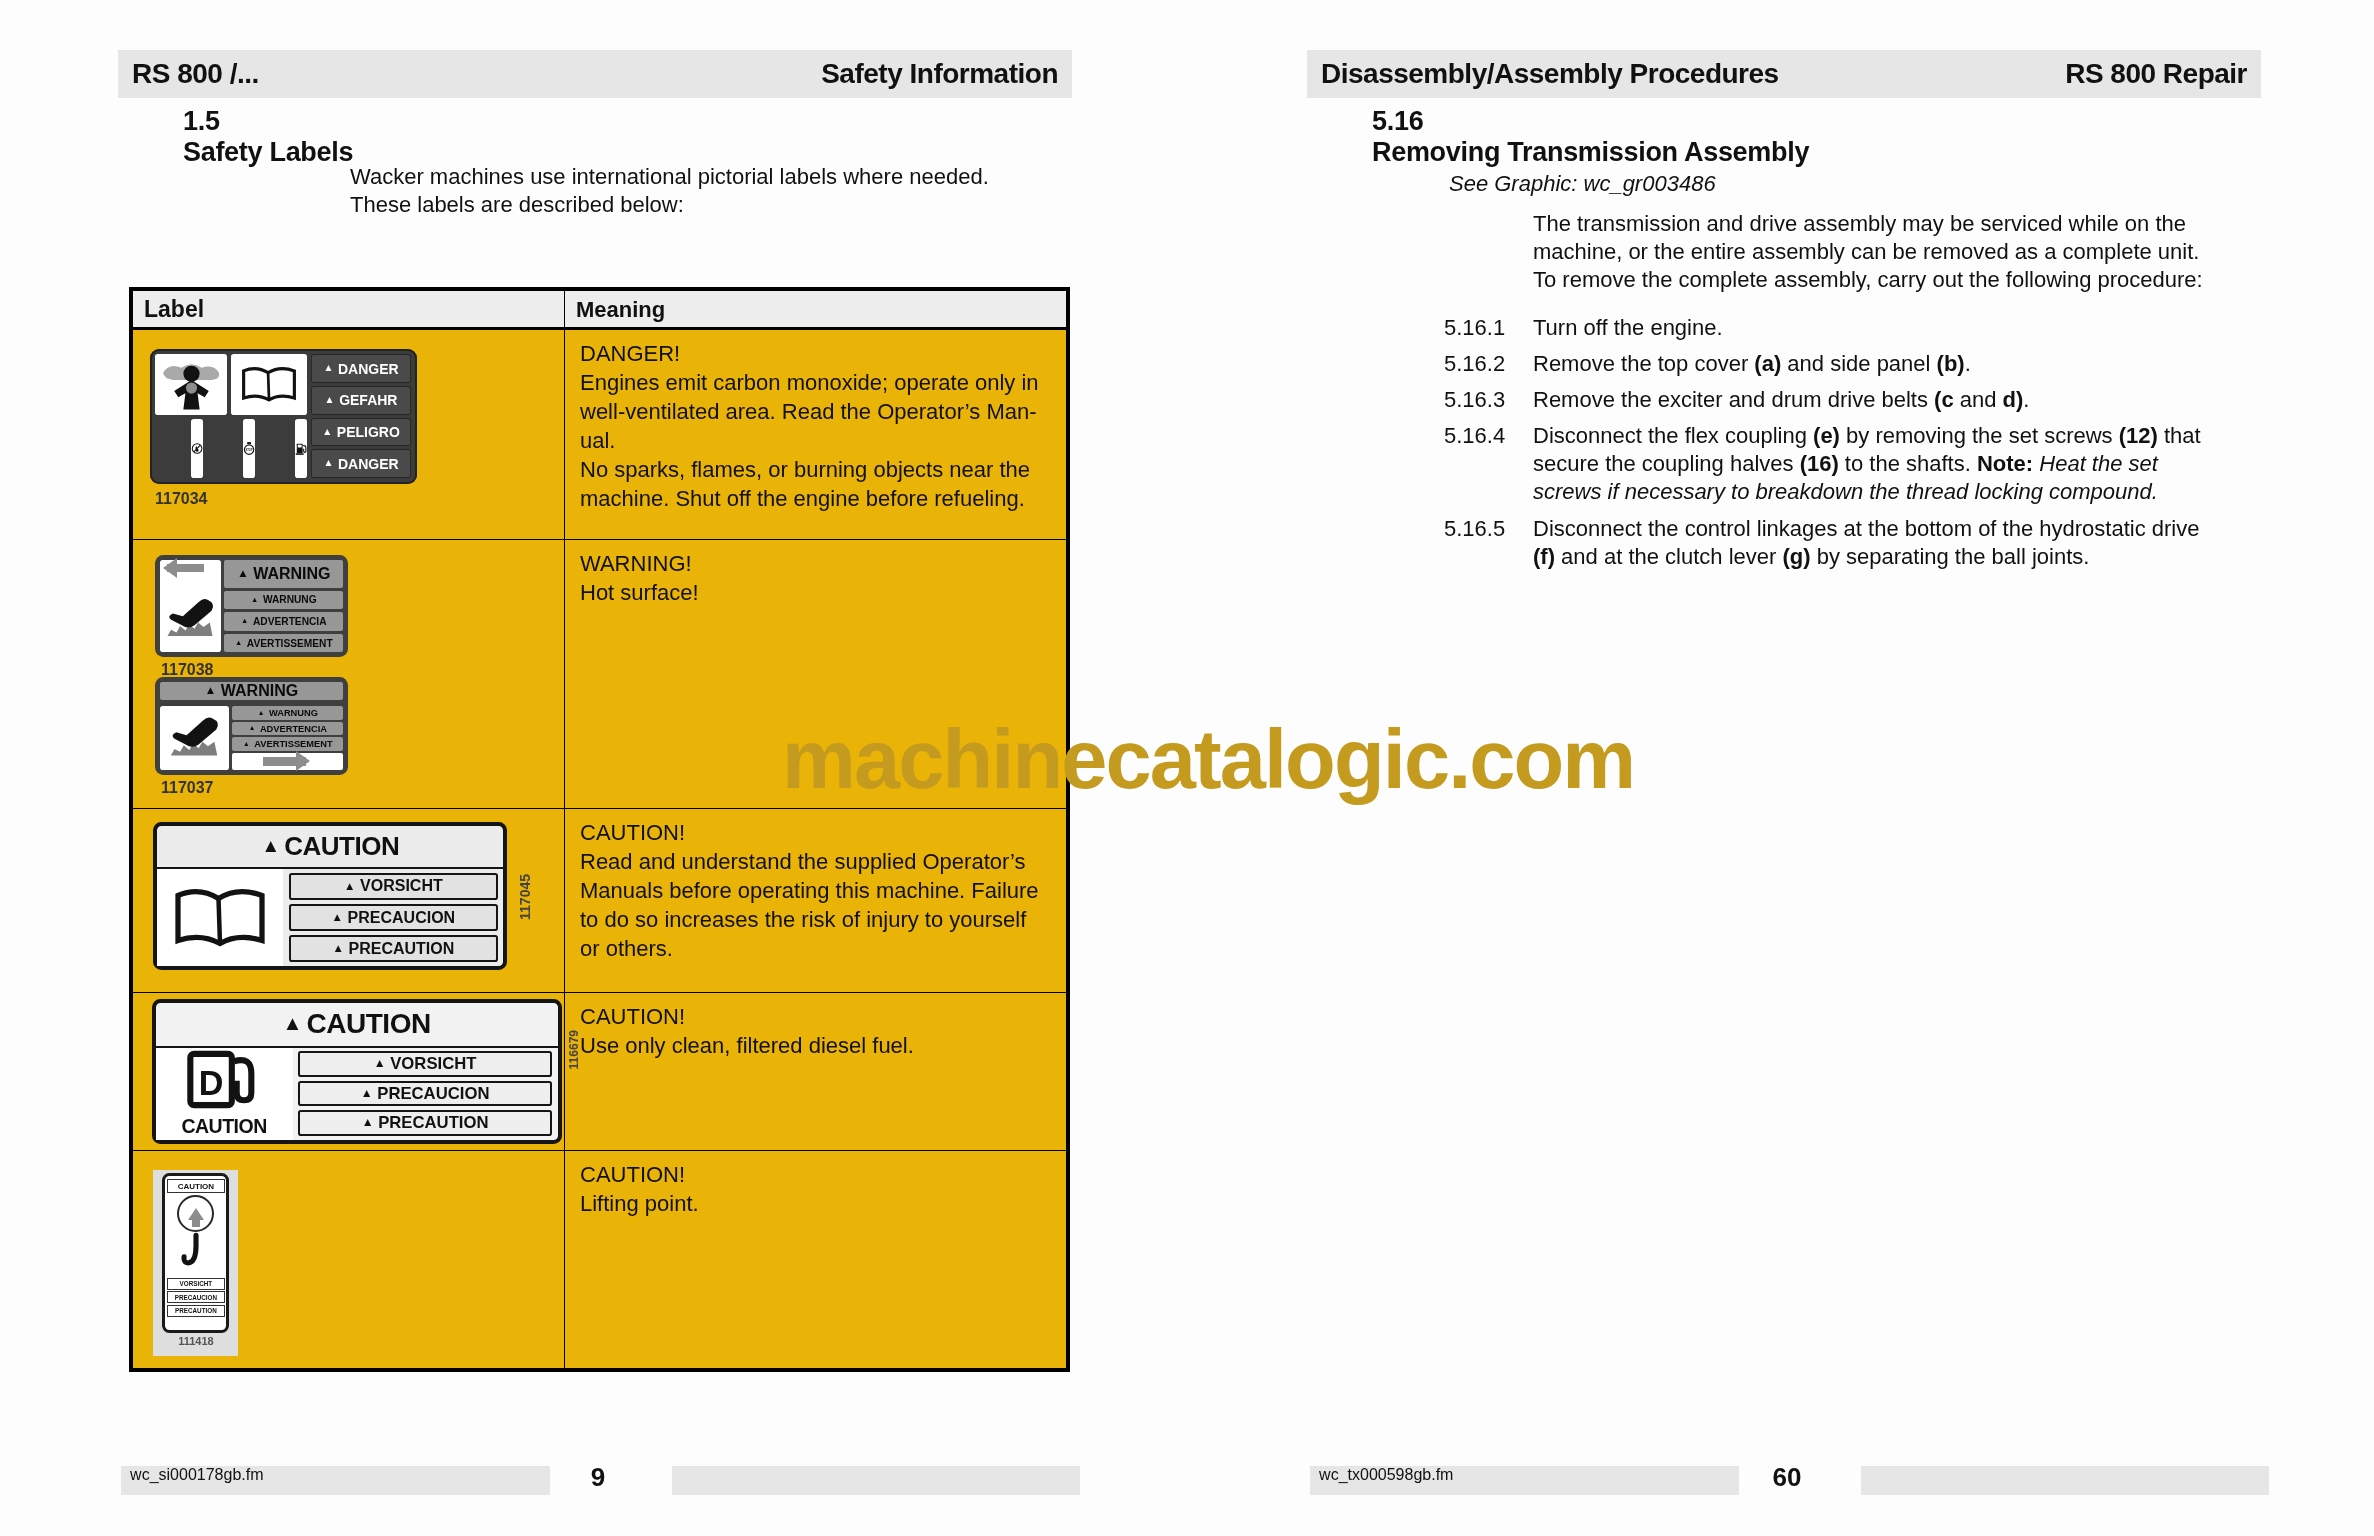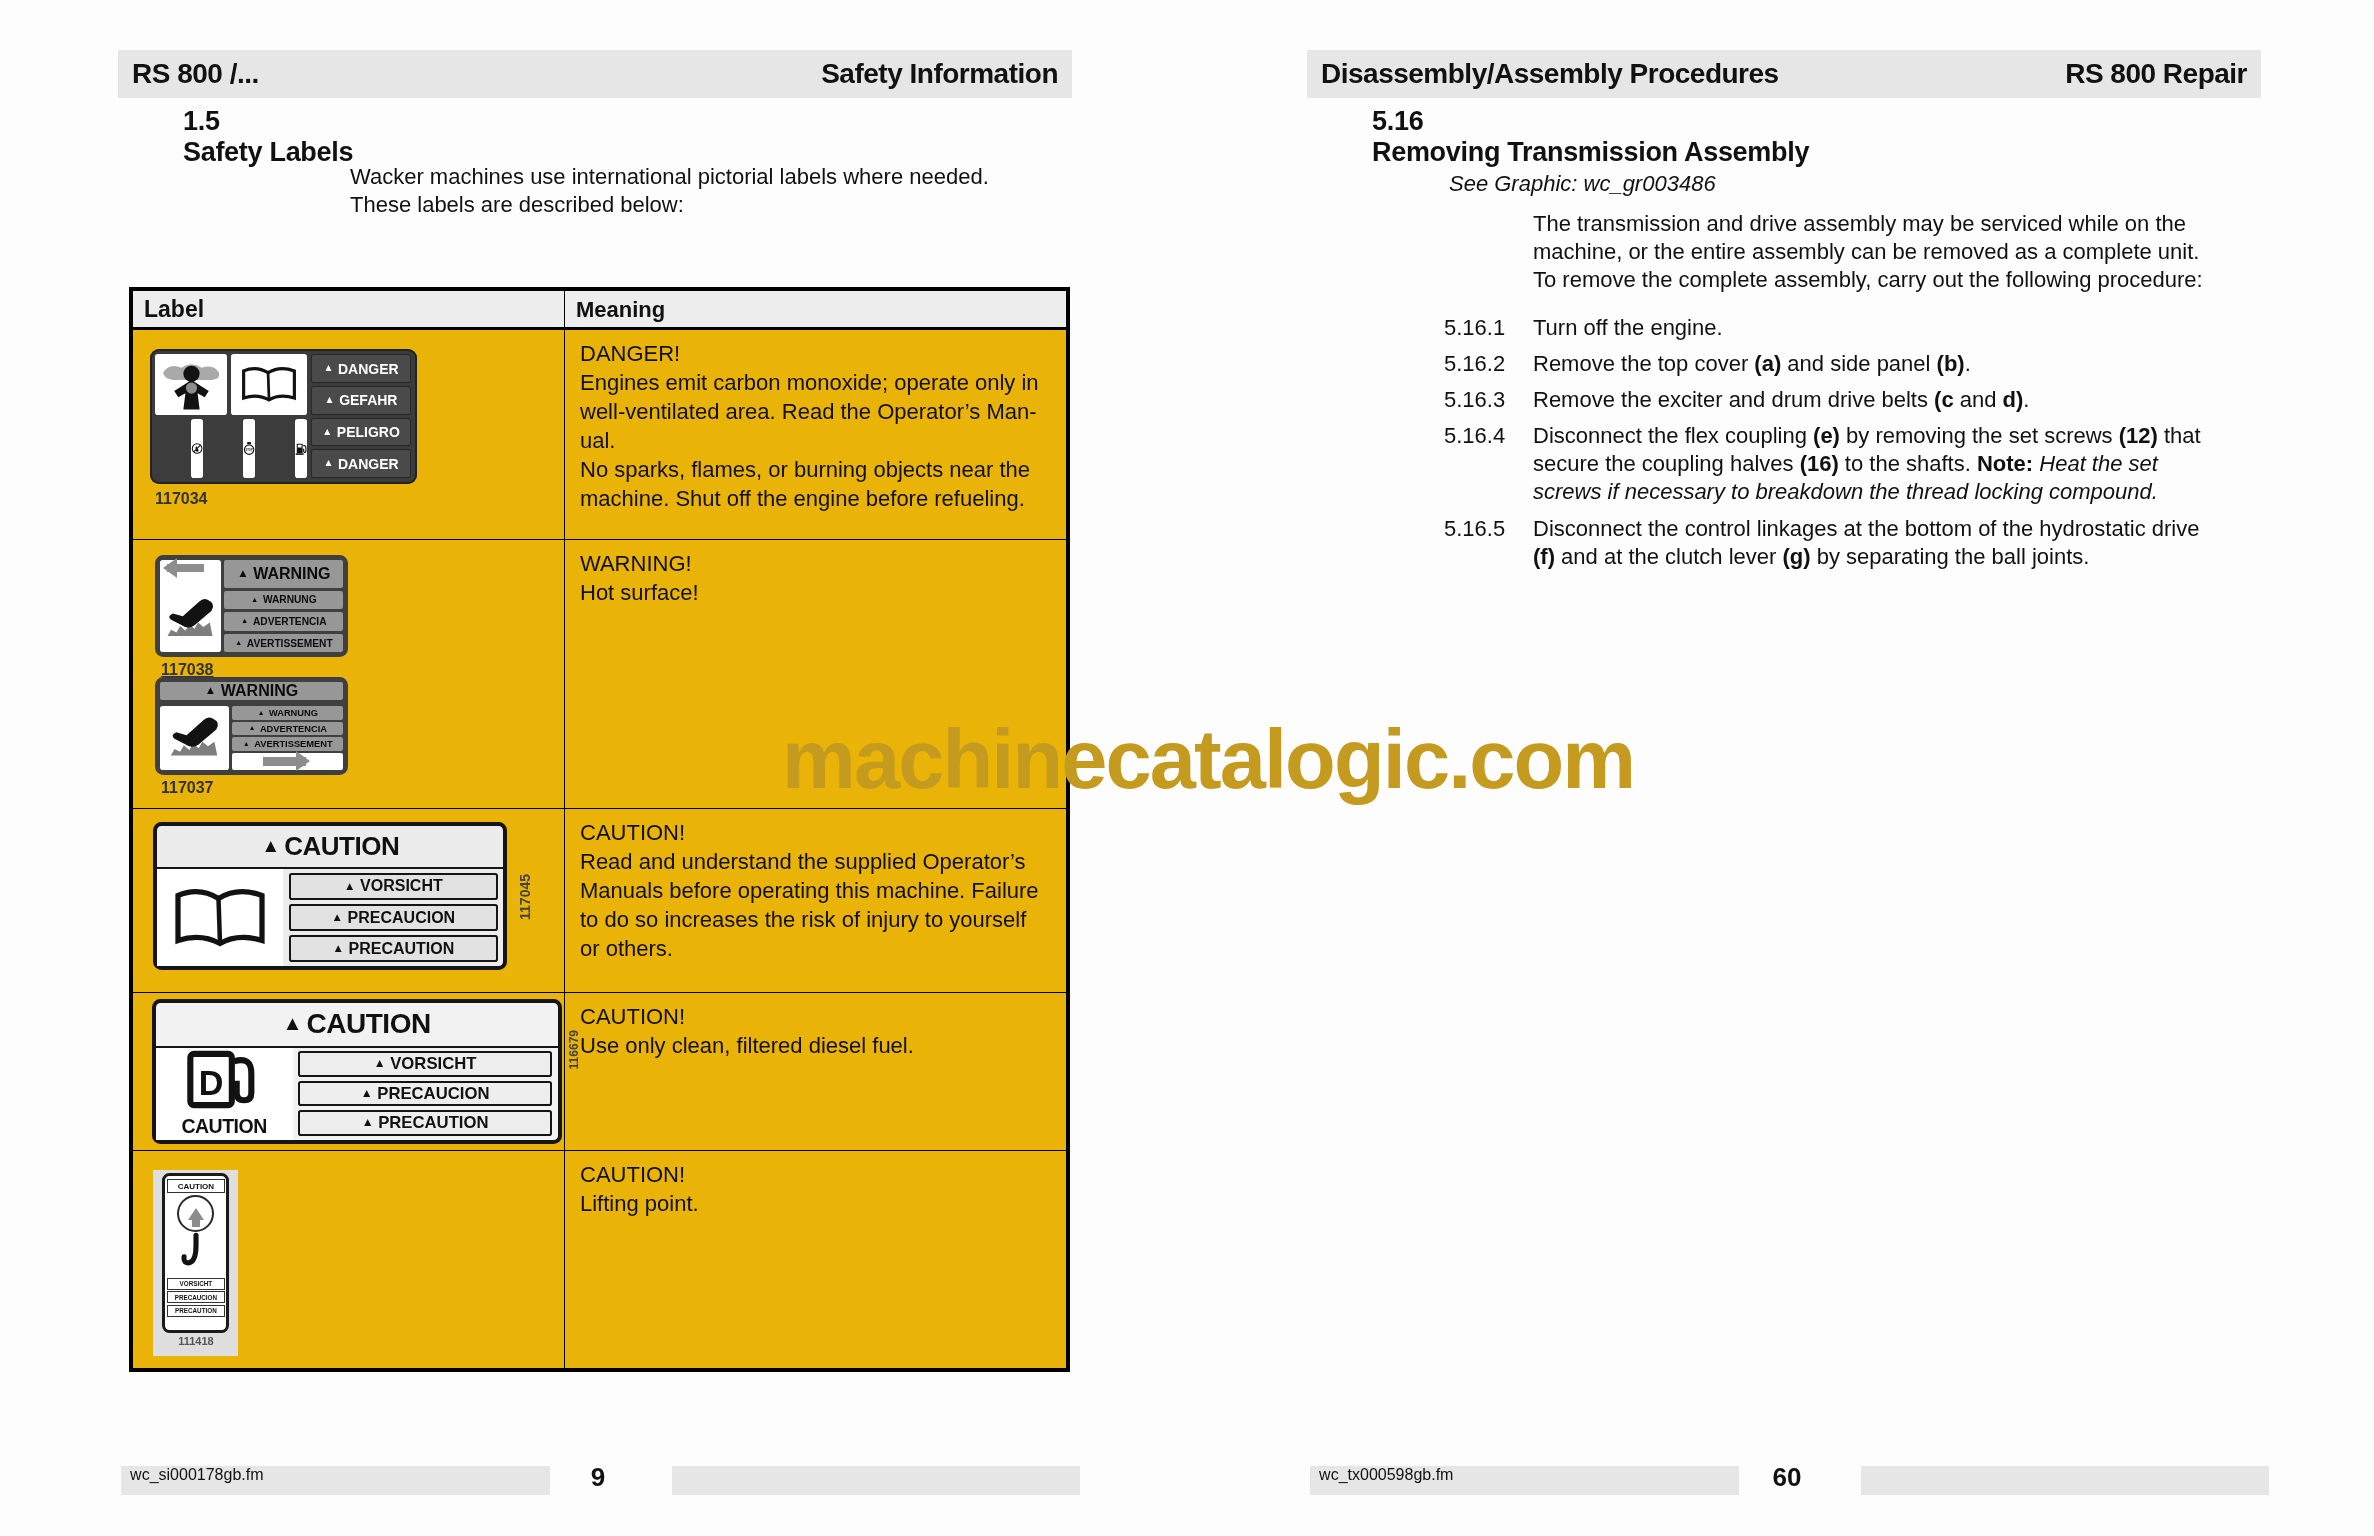--- a/index.html
+++ b/index.html
@@ -62,21 +62,21 @@
   .lw-band-big   { flex:1.5; background:#979797; color:#0b0b0b; font-size:16px; border-radius:1.9px; }
   .lw-band-small { flex:1; background:#979797; color:#0b0b0b; font-size:10.2px; border-radius:1.9px; }
   .lbl-warn-b { top:137px; height:98px; flex-direction:column; }
   .lw-toprow { height:26px; background:#979797; color:#0b0b0b; font-size:16px; border-radius:1.9px; }
   .lw-bot { flex:1; display:flex; gap:3.7px; margin-top:2.8px; }
   .lbl-warn-b .lw-pict { width:69px; }
   .lw-bot-bands { flex:1; display:flex; flex-direction:column; gap:1.9px; }
   .lw-bot-bands .lw-band-small { font-size:9.3px; }
   .lw-arrow-strip { height:17.6px; background:#fff; border-radius:1.9px; display:flex;
                     align-items:center; justify-content:center; }
-  .num-a { position:absolute; left:28px; top:121px;text-decoration:underline; }
+  .num-a { position:absolute; left:28px; top:121px; }
   .num-b { position:absolute; left:28px; top:239px; }
 
   .arrow { position:relative; height:8.3px; background:#8d8d8d; }
   .arrow.l { width:37px; margin-right:9.3px; }
   .arrow.l::before { content:""; position:absolute; left:-14px; top:-6.5px;
                      border:10.7px solid transparent; border-right:14px solid #8d8d8d; }
   .arrow.r { width:43px; margin-left:-7.4px; }
   .arrow.r::after { content:""; position:absolute; right:-14px; top:-6.5px;
                     border:10.7px solid transparent; border-left:14px solid #8d8d8d; }
 

